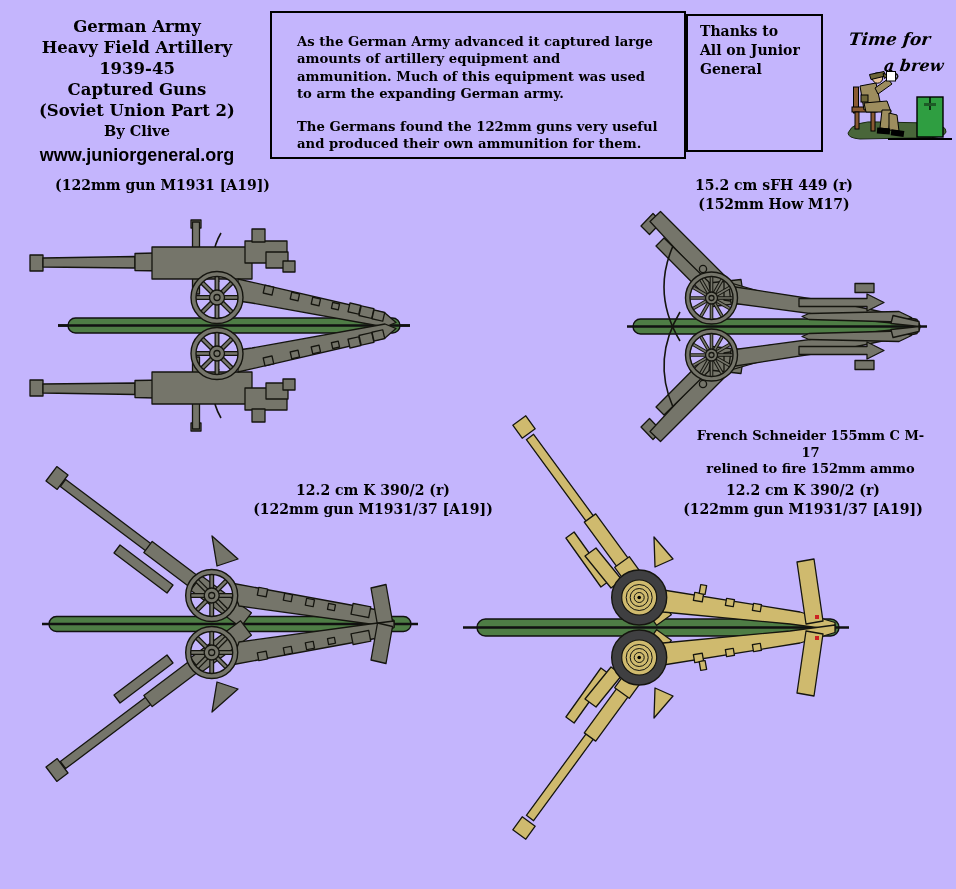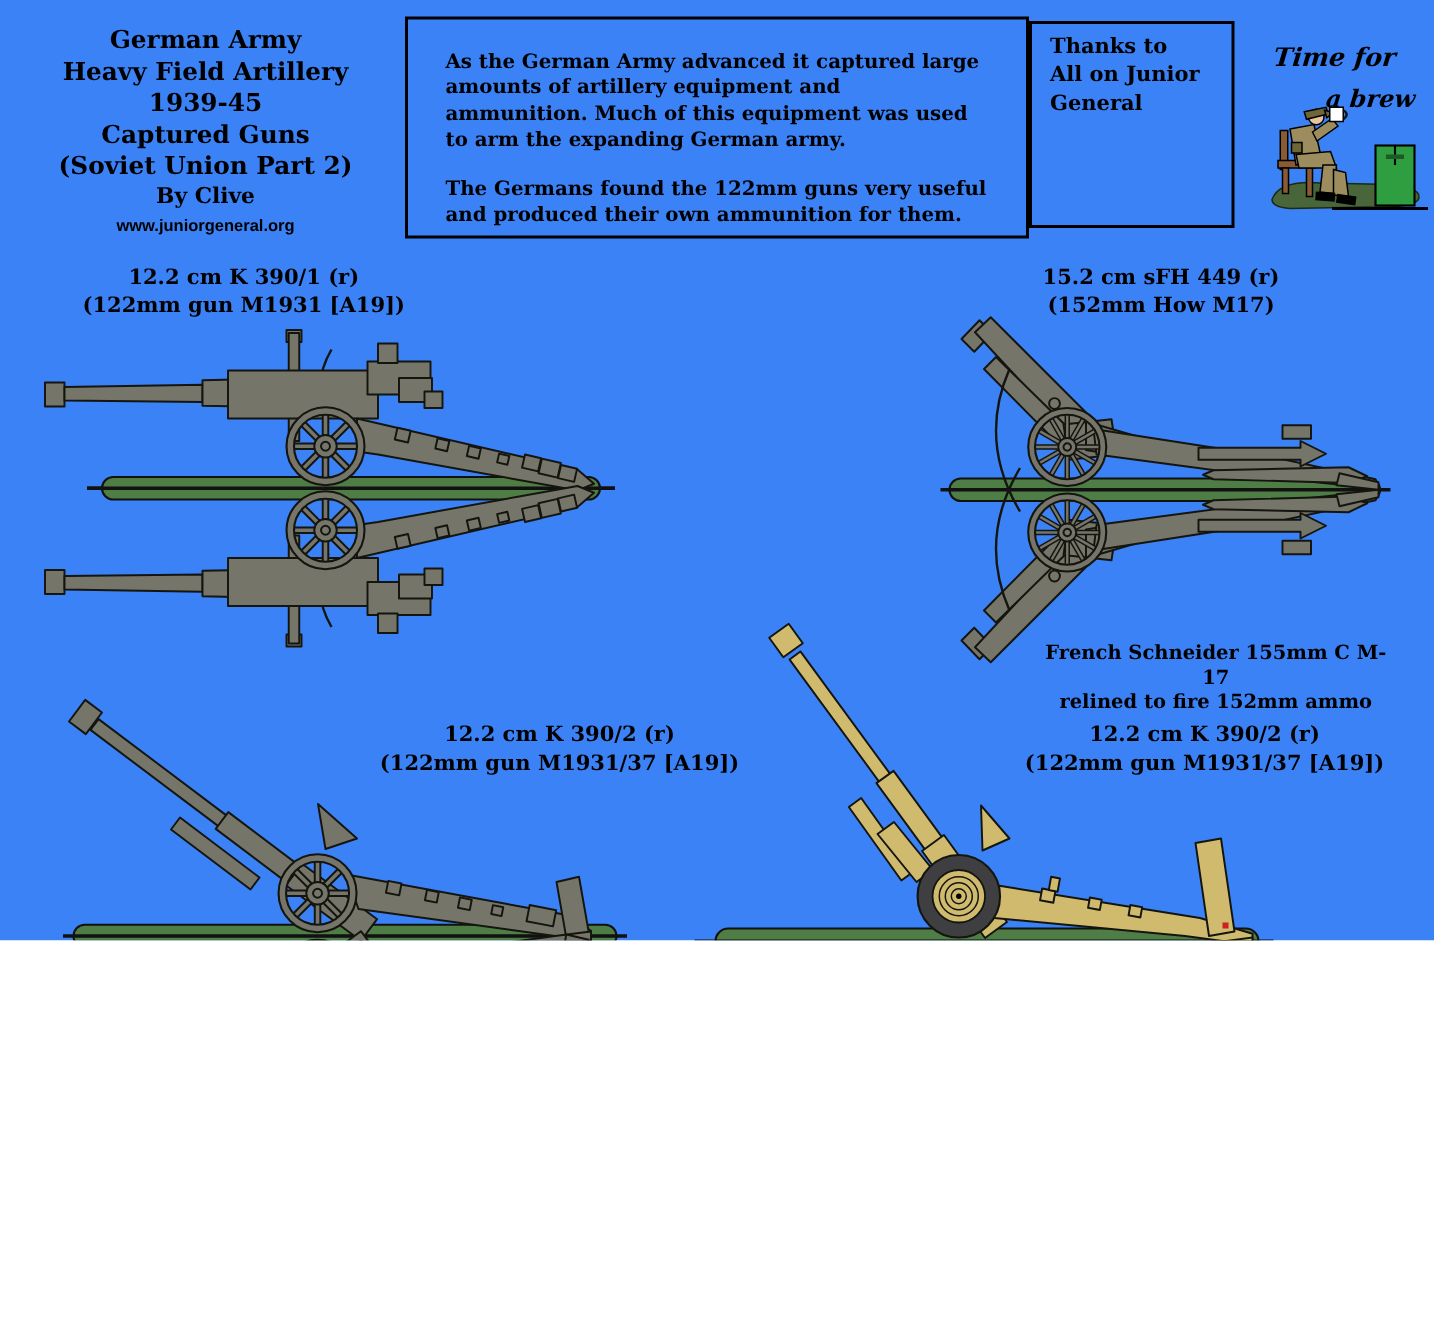--- a/index.html
+++ b/index.html
@@ -2,27 +2,27 @@
 <html style="--gun-gray: #75756a; --gun-tan: #cfba6e; --tire-dark: #3f3f41; --base-green: #4e7d45; --ground-green: #49663a; --box-green: #2f9e41; --chair-brown: #8a5a33; --uniform-khaki: #9d8d5e; --cap-olive: #6e6637; --skin: #e8c49a; --mug-white: #ffffff; --marker-red: #cc2222;"><head>
 <meta charset="utf-8">
 <style>
   :root{
     --gun-gray:#75756a; --gun-tan:#cfba6e; --tire-dark:#3f3f41; --base-green:#4e7d45;
     --ground-green:#49663a; --box-green:#2f9e41; --chair-brown:#8a5a33;
     --uniform-khaki:#9d8d5e; --cap-olive:#6e6637; --skin:#e8c49a; --mug-white:#ffffff;
     --marker-red:#cc2222;
   }
   html,body{margin:0;padding:0;background:#fff;}
-  #page{position:relative;width:956px;height:627px;background:#3b82f6;color:#000;
+  #page{position:relative;width:956px;height:889px;background:#c4b5fd;color:#000;
         font-family:"DejaVu Serif",serif;overflow:hidden;}
   .abs{position:absolute;}
   #title{left:0;top:16px;width:274px;text-align:center;font-weight:bold;
          font-size:16.5px;line-height:21px;white-space:pre-line;}
   #byline{left:0;top:122px;width:274px;text-align:center;font-weight:bold;font-size:14.5px;}
-  #website{left:0;top:145px;width:274px;text-align:center;font-weight:bold;font-size:11px;
+  #website{left:0;top:145px;width:274px;text-align:center;font-weight:bold;font-size:18px;
            font-family:"Liberation Sans",sans-serif;}
   #infobox{left:270px;top:11px;width:416px;height:148px;border:2px solid #000;
            box-sizing:border-box;padding:4px 9px 0 9px;font-weight:bold;
            font-size:13.2px;line-height:17.3px;}
   #infobox p{margin:16px;}
   #thanksbox{left:686px;top:14px;width:137px;height:138px;border:2px solid #000;
              box-sizing:border-box;padding:6px 0 0 12px;font-weight:bold;
              font-size:14px;line-height:19px;white-space:pre-line;}
   .gun-label{position:absolute;text-align:center;font-weight:bold;font-size:14px;line-height:19px;}
   .caption{position:absolute;text-align:center;font-weight:bold;font-size:13px;
@@ -247,21 +247,20 @@
   </div>
 
   <div class="abs" id="thanksbox">Thanks to
 All on Junior
 General</div>
 
   <div class="abs" id="brew1">Time for</div>
   <div class="abs" id="brew2">a brew</div>
 
   <div class="gun-label" id="label1">
-    <div>12.2 cm K 390/1 (r)</div>
     <div>(122mm gun M1931 [A19])</div>
   </div>
   <div class="gun-label" id="label2">
     <div>15.2 cm sFH 449 (r)</div>
     <div>(152mm How M17)</div>
   </div>
   <div class="gun-label" id="label3">
     <div>12.2 cm K 390/2 (r)</div>
     <div>(122mm gun M1931/37 [A19])</div>
   </div>

